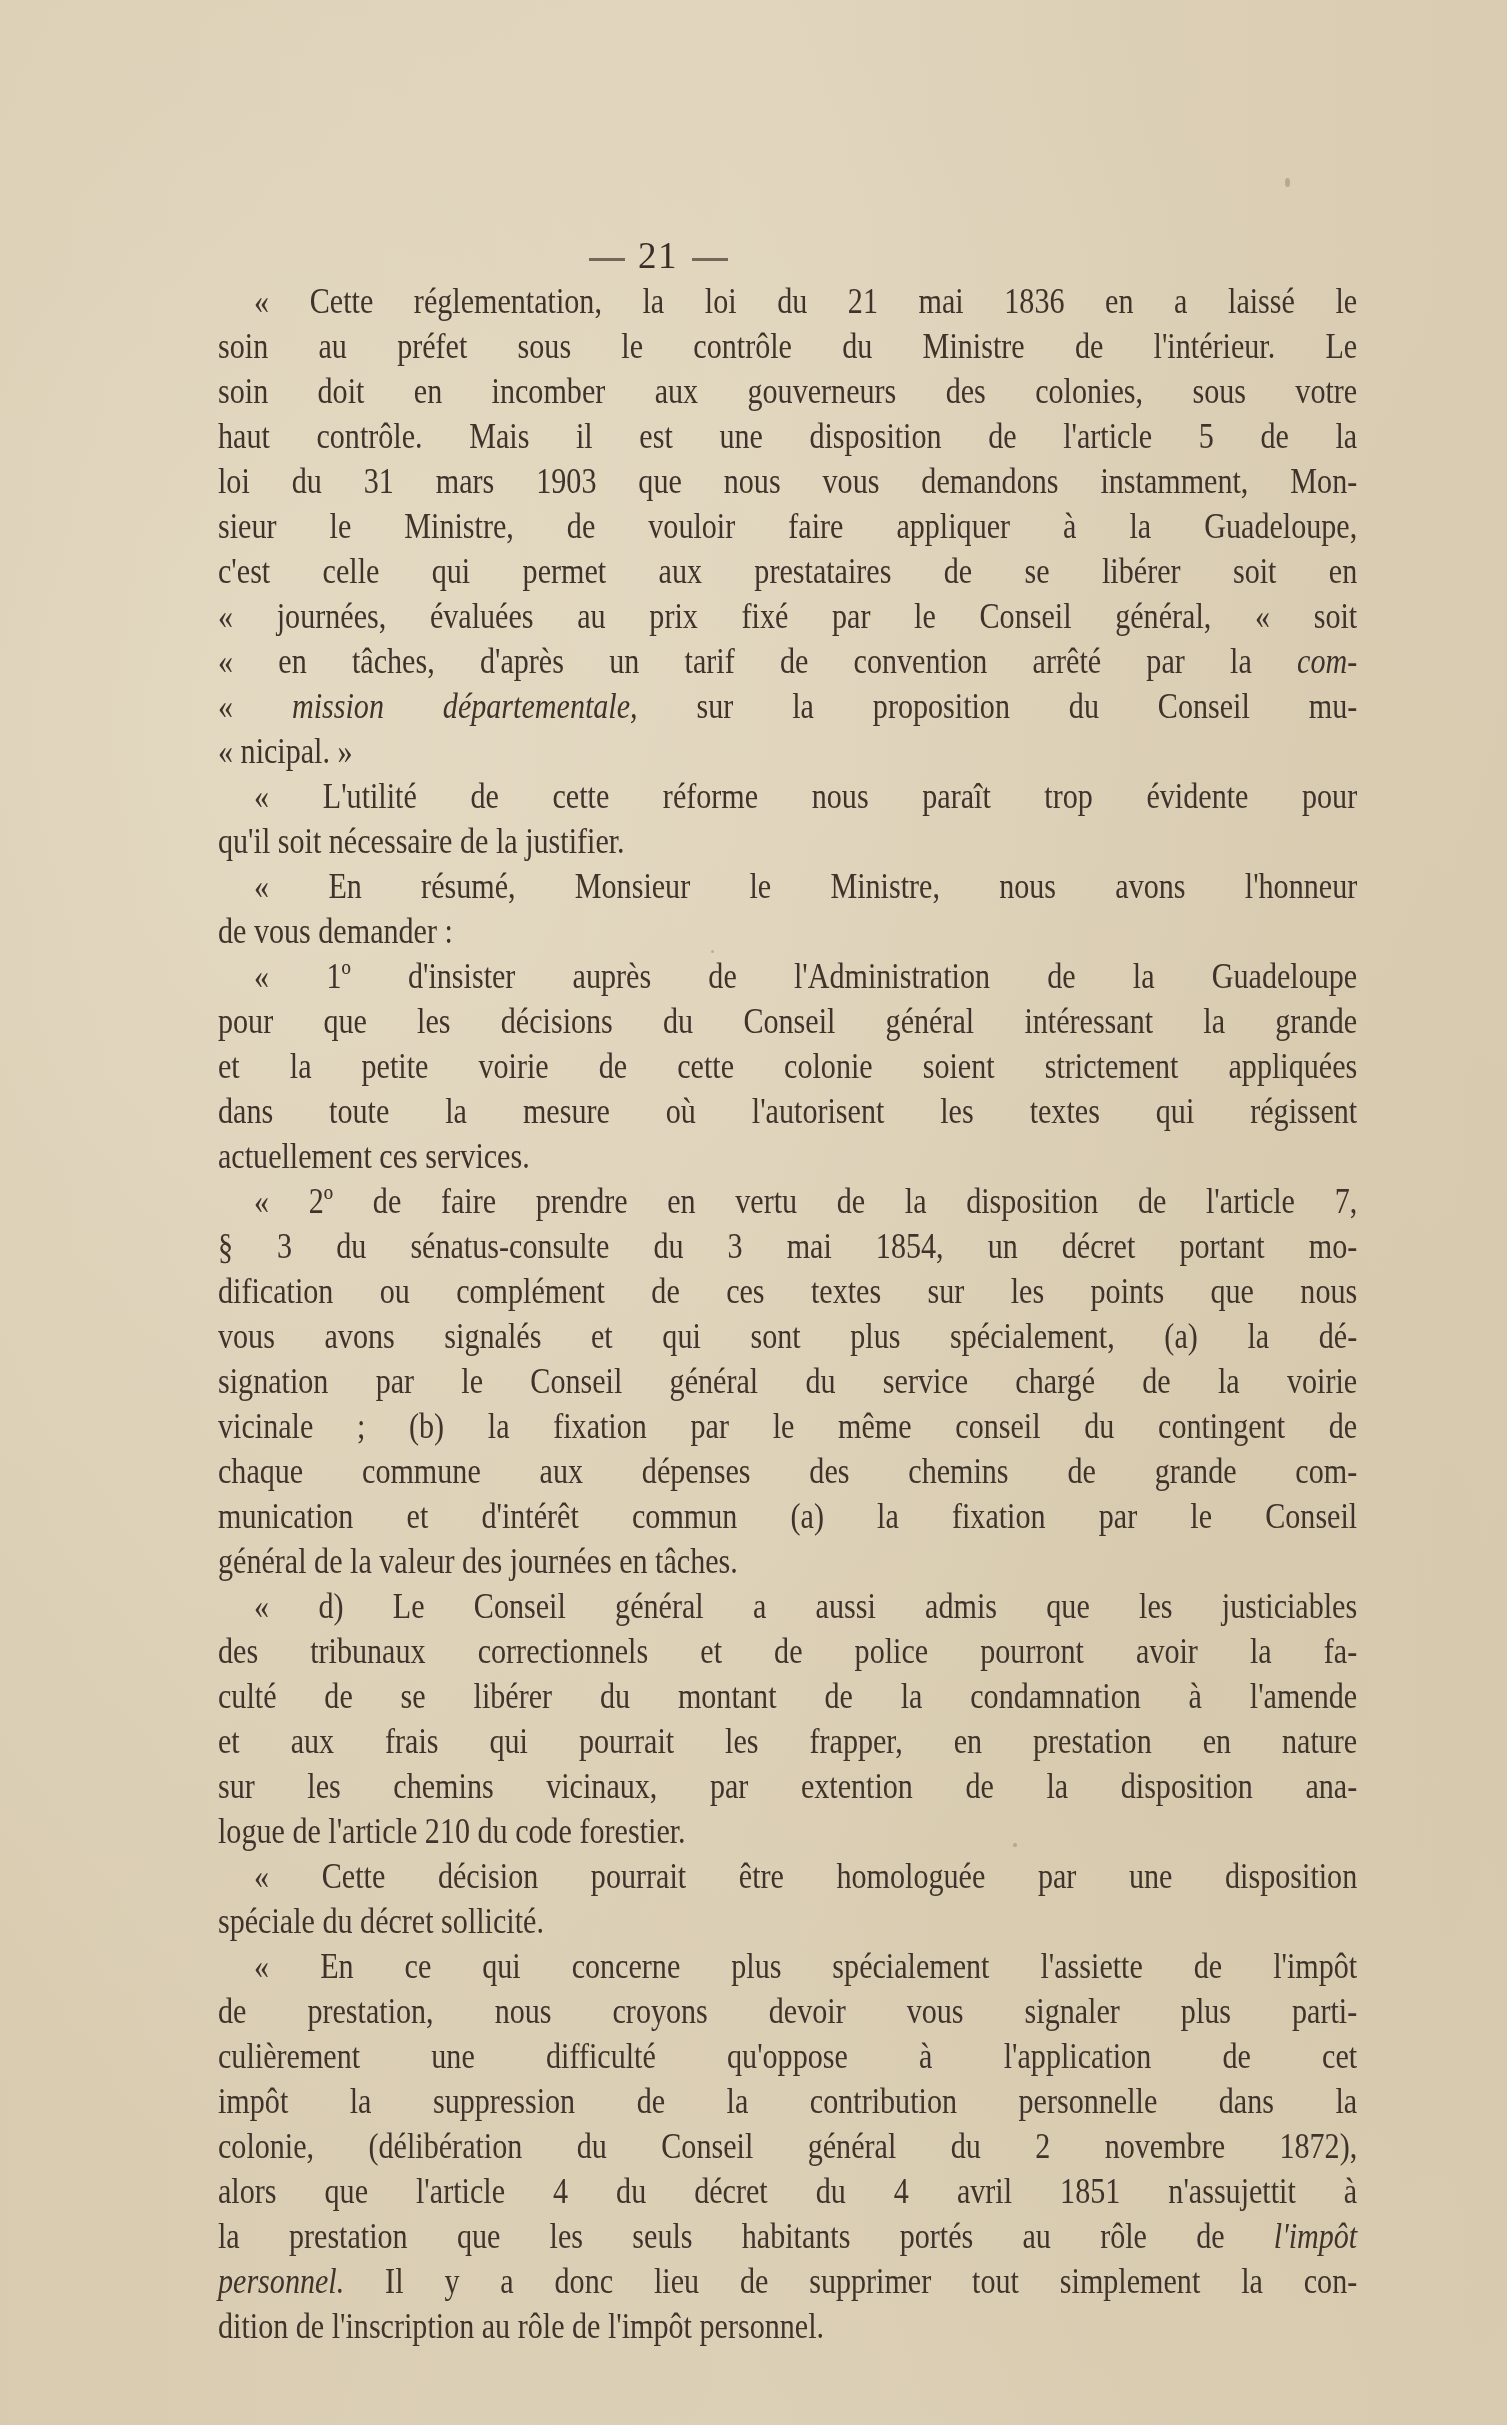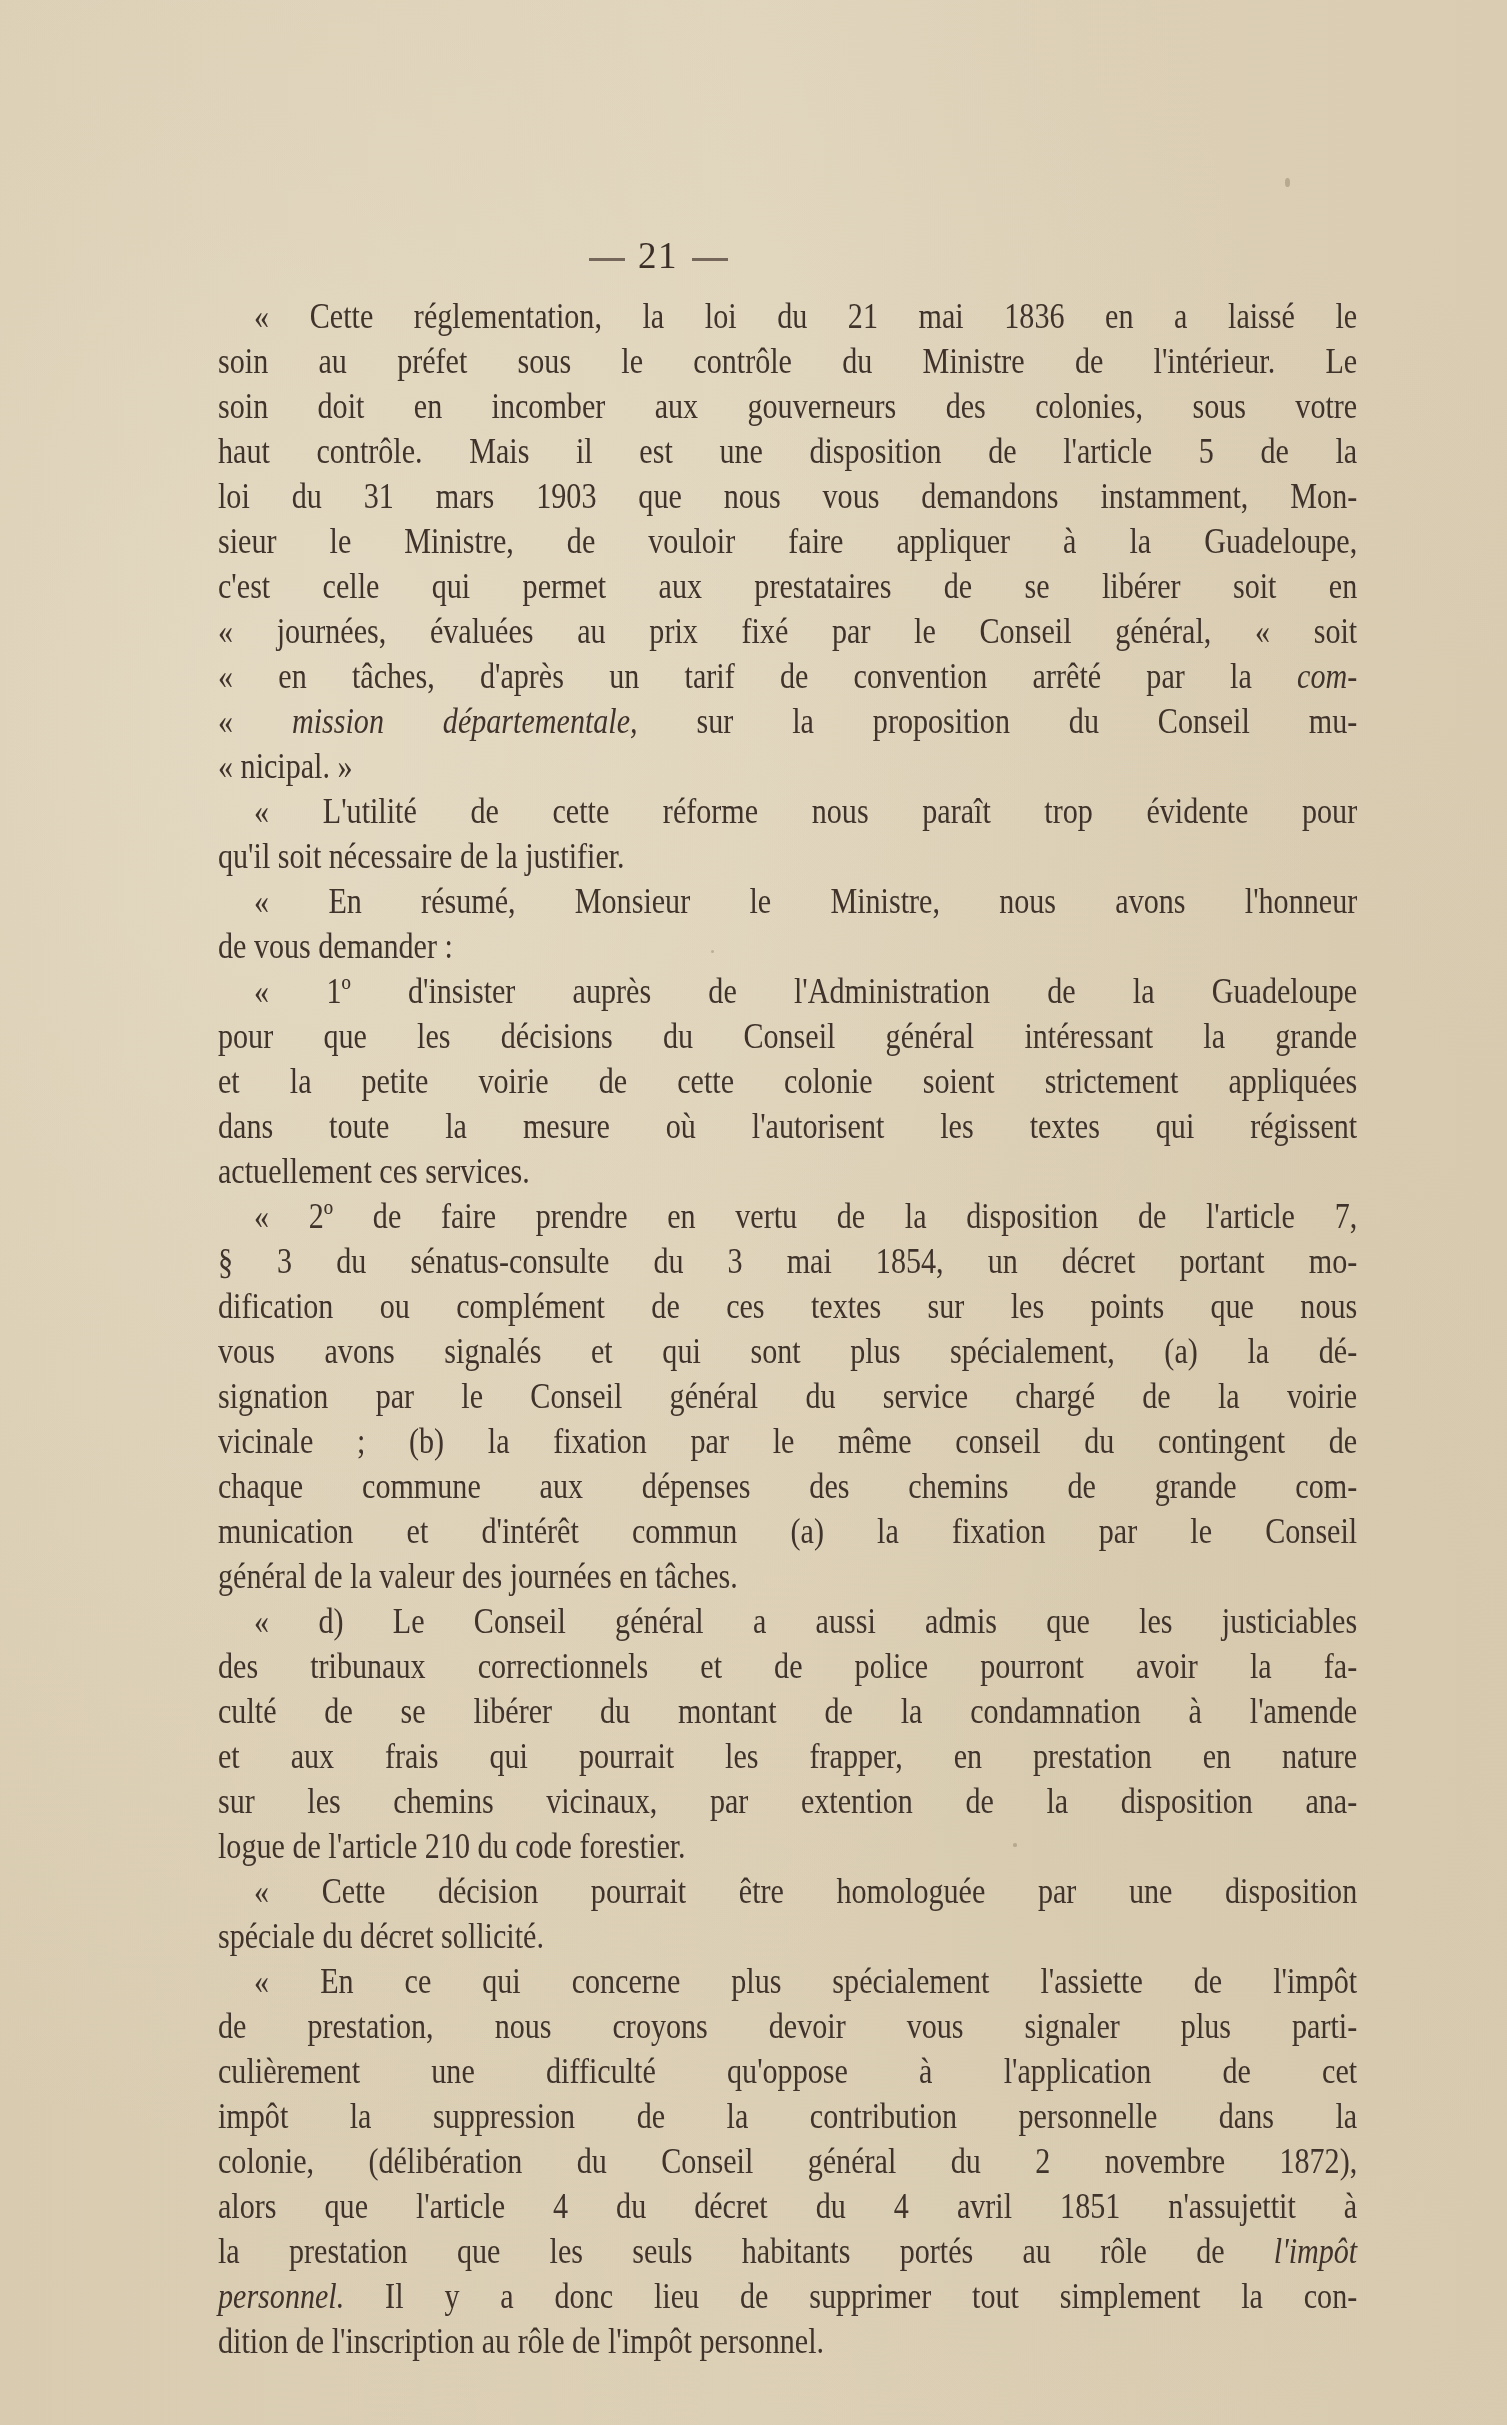--- a/index.html
+++ b/index.html
@@ -32,21 +32,21 @@
     width: 36px;
     height: 3px;
     background: #5a4b40;
     vertical-align: middle;
     margin: 0 13.5px;
     opacity: 0.8;
   }
   .text-block {
     position: absolute;
     left: 218px;
-    top: 294px;
+    top: 279px;
     width: 1139px;
   }
   .line {
     height: 45px;
     line-height: 45px;
     font-size: 35px;
     white-space: nowrap;
     text-align: justify;
     text-align-last: justify;
     transform: scaleX(0.86);

